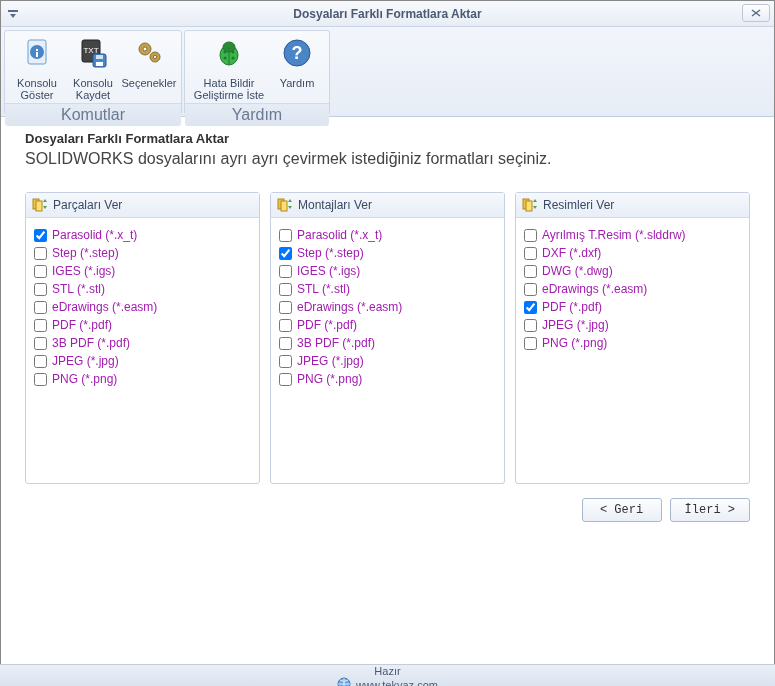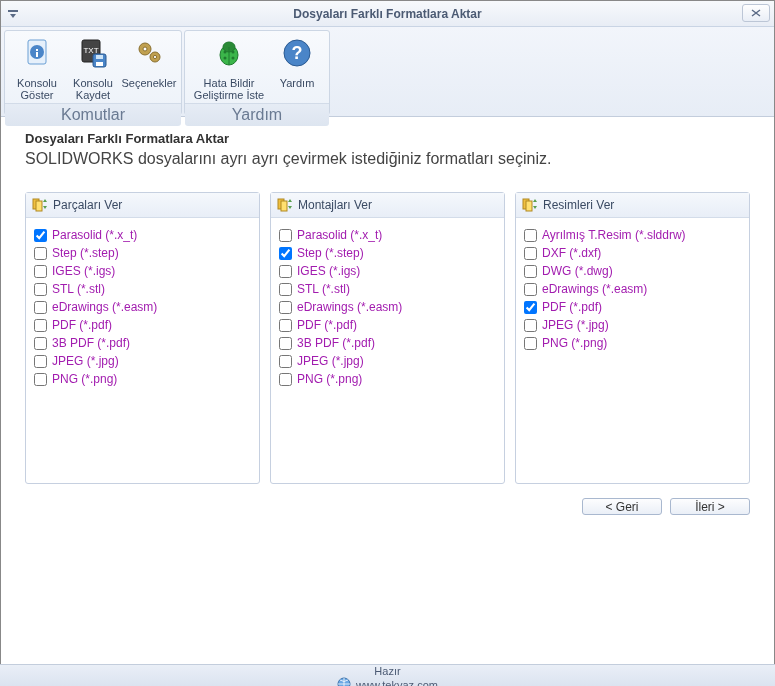--- a/index.html
+++ b/index.html
@@ -25,21 +25,21 @@
 
 .columns { display:flex; gap:10px; padding: 0 24px; }
 .panel { flex:1; border:1px solid #c6d0e0; border-radius:3px; background:#fff; height: 292px; display:flex; flex-direction:column; }
 .panel-header { background:linear-gradient(#f5f8fc,#e8eef7); border-bottom:1px solid #d3dce9; padding:4px 6px; display:flex; align-items:center; gap:5px; font-size:12px; color:#3a4a63; }
 .panel-body { padding:6px 8px; overflow:auto; flex:1; }
 .check-row { display:flex; align-items:center; gap:5px; margin: 4px 0; cursor:pointer; }
 .check-row input { width:13px; height:13px; cursor:pointer; }
 .check-row label { font-size:12px; color:#a21caf; cursor:pointer; }
 
 .footer-buttons { display:flex; justify-content:flex-end; gap:8px; padding: 14px 24px 12px 0; }
-.btn { min-width: 80px; height:17px; padding: 0 14px; border:1px solid #a9b8cf; border-radius:3px; background:linear-gradient(#fdfdfe,#eaeff7); font-size:12px; color:#333; cursor:pointer; }
+.btn { min-width: 80px; height:24px; padding: 0 14px; border:1px solid #a9b8cf; border-radius:3px; background:linear-gradient(#fdfdfe,#eaeff7); font-size:12px; color:#333; cursor:pointer;font-family:Liberation Mono, monospace; }
 
 .statusbar { height:22px; background:linear-gradient(#eaeff7,#dbe3f0); border-top:1px solid #c3cddc; display:flex; align-items:center; justify-content:space-between; padding:0 8px; font-size:11px; color:#4b5a73; position:absolute; bottom:0; left:0; right:0;flex-direction:column; }
 .statusbar .link { display:flex; align-items:center; gap:5px; cursor:pointer; }
 .panel-icon { display:inline-flex; width:16px; height:16px; }
 </style>
 </head>
 <body>
 
 <div class="titlebar">
   <div class="qat">

